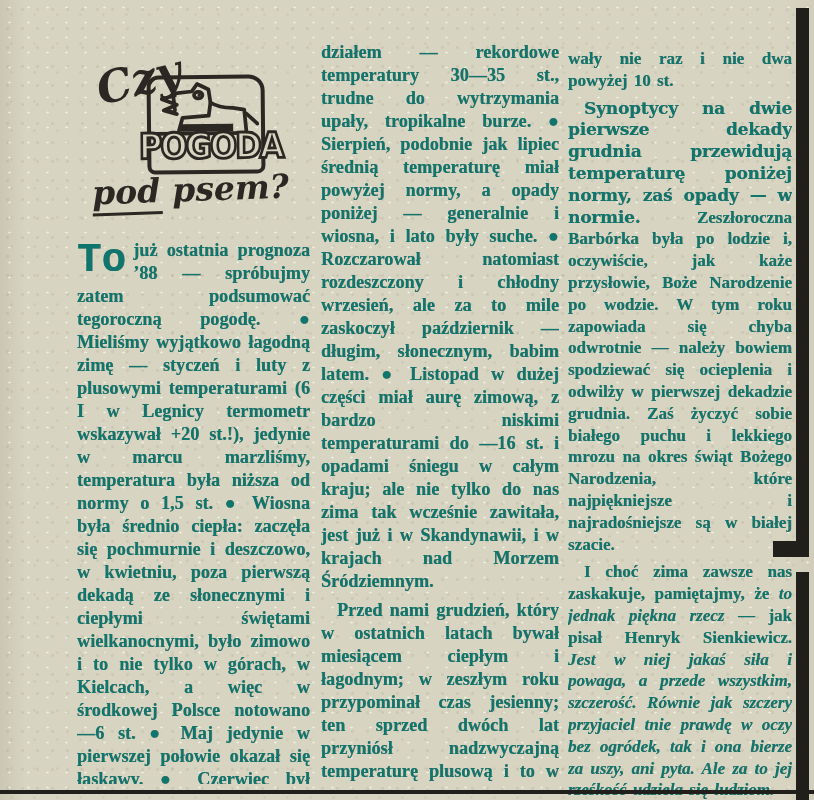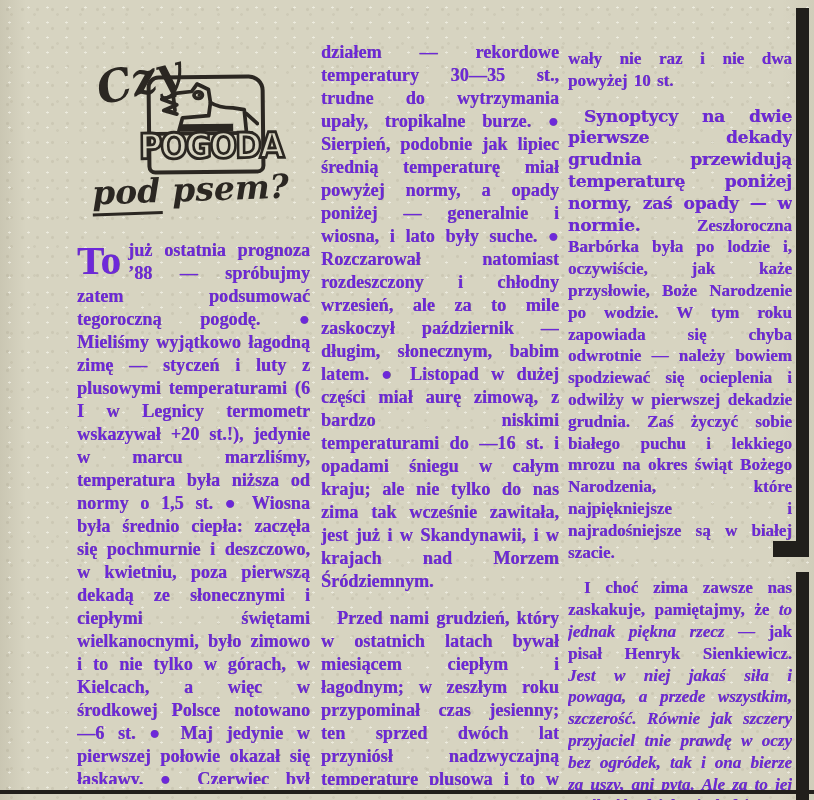--- a/index.html
+++ b/index.html
@@ -42,31 +42,31 @@
   .pod-psem{
     position:absolute;left:92px;top:170px;
     font-family:"DejaVu Serif", serif;font-style:italic;font-weight:700;
     font-size:33px;transform:rotate(-2deg);white-space:nowrap;
   }
   .pod{border-bottom:3.5px solid #2b2722;padding:0 2px 1px 0;margin-right:10px;}
 
   
   .col{
     position:absolute;z-index:1;text-align:justify;overflow:hidden;
-    font-weight:700;color:#6d28d9;
+    font-weight:700;color:#0f766e;
     text-shadow:0.3px 0.3px 0.4px rgba(43,39,34,0.5);
   }
   .col1{left:77px;top:239px;width:233px;height:545px;font-size:18.2px;line-height:23px;word-spacing:2.5px;}
   .col2{left:321px;top:41px;width:238px;height:744px;font-size:18.2px;line-height:23px;word-spacing:2.5px;}
   .col3{left:568px;top:48px;width:224px;height:752px;font-size:17px;line-height:21.8px;word-spacing:2px;}
   .p{margin:0;}
-  .p + .p{margin-top:14px;}
+  .p + .p{margin-top:6px;}
   .indent{text-indent:16px;}
   .dropcap{
-    float:left;font-family:Liberation Serif, serif;font-weight:700;
+    float:left;font-family:Liberation Mono, monospace;font-weight:700;
     font-size:41px;line-height:34px;padding:4px 7px 0 0;
   }
   .lead{font-family:"DejaVu Serif", serif;font-weight:700;letter-spacing:-0.2px;}
   .it{font-style:italic;}
 
   
   .rule-bottom{position:absolute;left:0;top:790px;width:814px;height:4px;background:#211f1b;z-index:2;}
   .bar-top{position:absolute;left:796px;top:8px;width:13px;height:549px;background:#211f1b;z-index:2;}
   .bar-stub{position:absolute;left:773px;top:541px;width:24px;height:16px;background:#211f1b;z-index:2;}
   .bar-bottom{position:absolute;left:796px;top:572px;width:13px;height:228px;background:#211f1b;z-index:2;}

